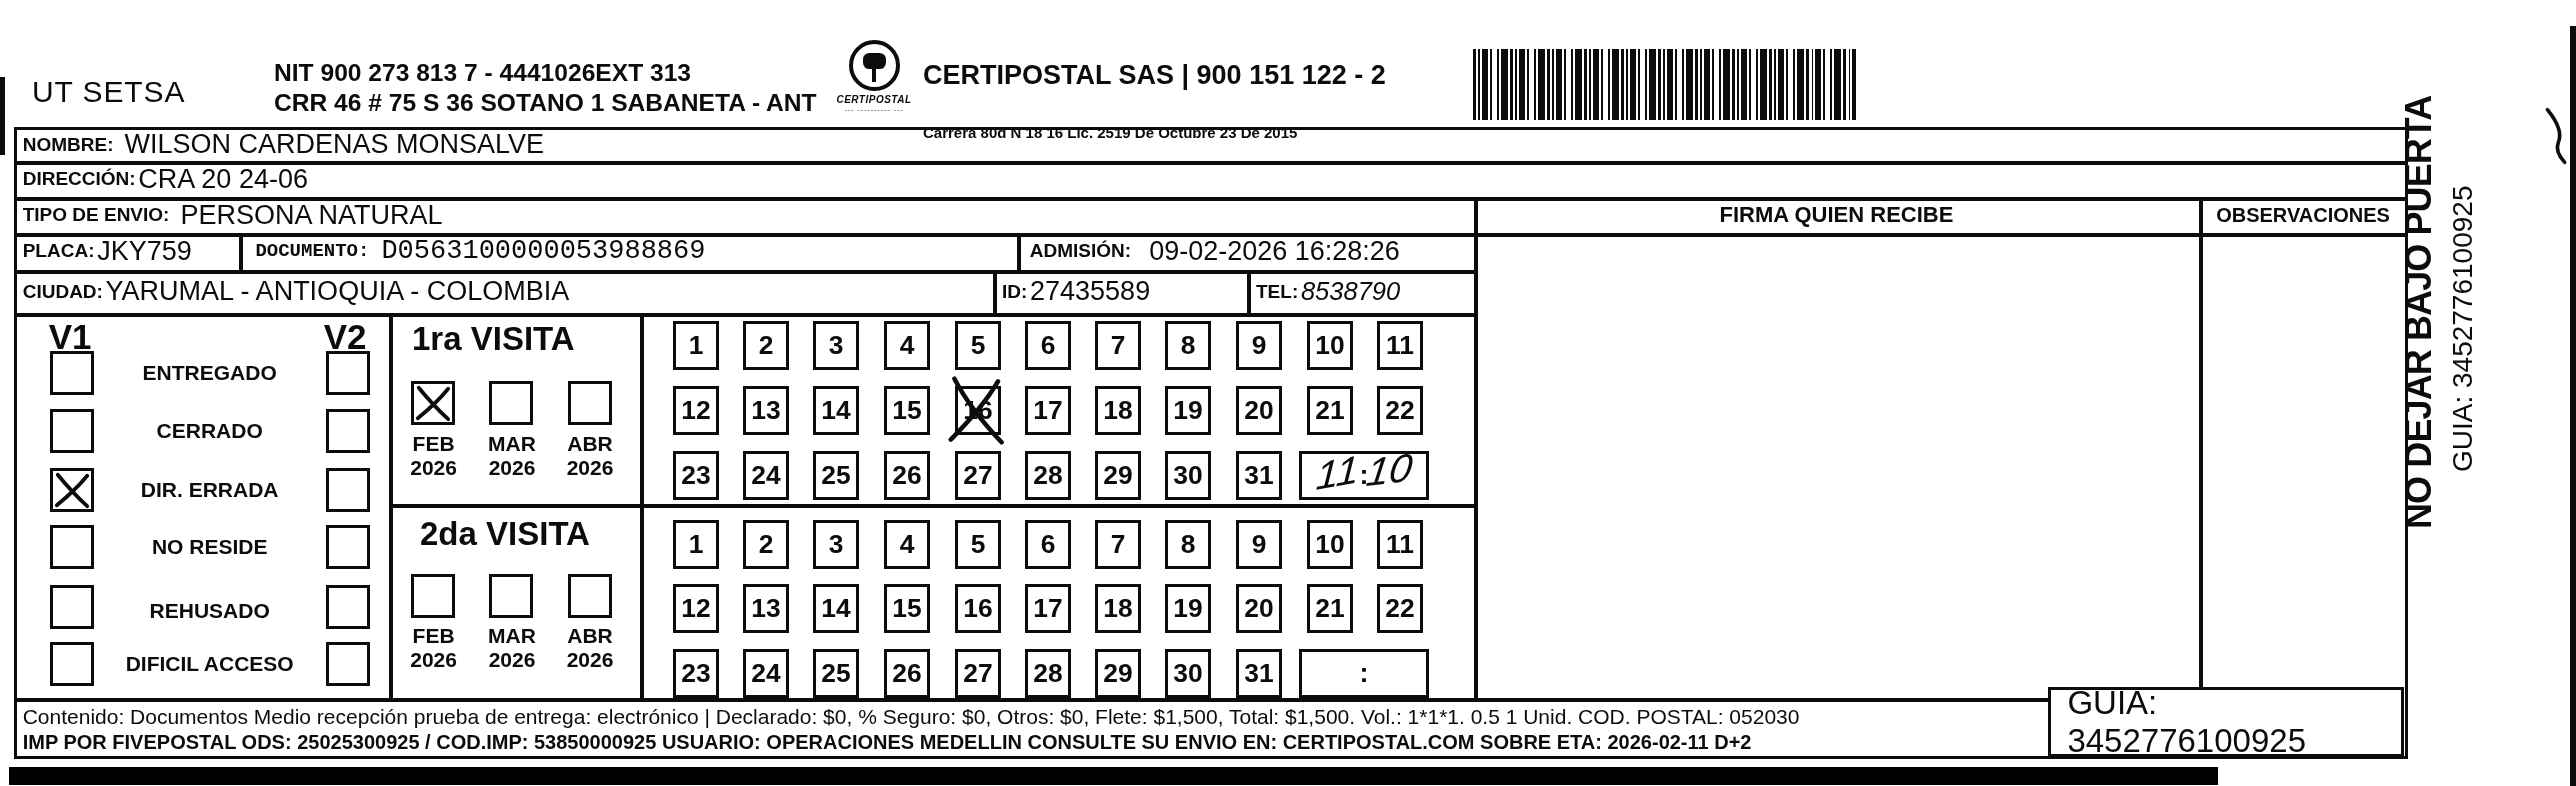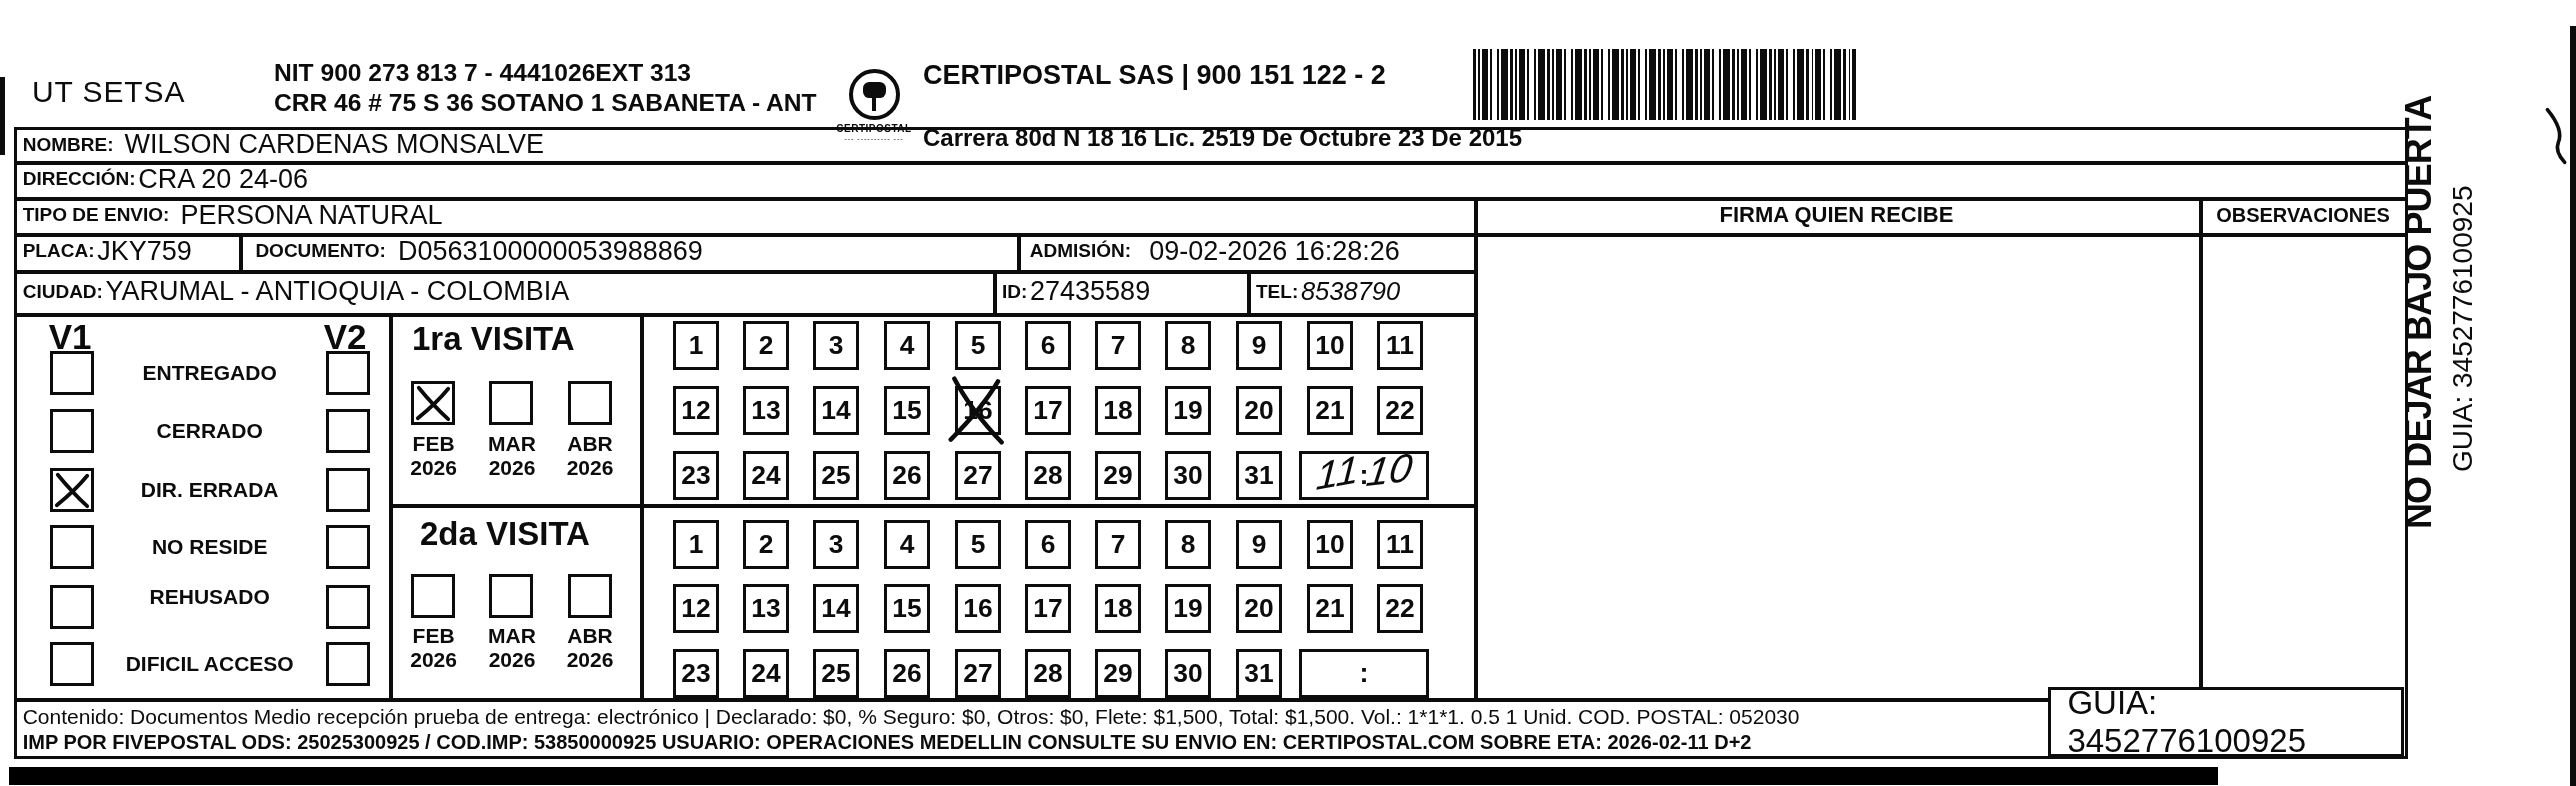--- a/index.html
+++ b/index.html
@@ -8,22 +8,22 @@
   .page { position:relative; width:2576px; height:786px; background:#ffffff; overflow:hidden; }
 
   
   .hl { position:absolute; background:#0c0c0c; height:3.6px; }
   .vl { position:absolute; background:#0c0c0c; width:3.6px; }
 
   
   .company { position:absolute; left:32px; top:75px; font-size:30px; letter-spacing:0.9px; }
   .nit { position:absolute; left:274px; top:58px; font-size:24.6px; font-weight:700; line-height:30px; }
   .operator1 { position:absolute; left:923px; top:60px; font-size:27px; font-weight:700; }
-  .operator2 { position:absolute; left:923px; top:95px; font-size:24px; font-weight:700;margin-top:29px; }
-  .logo { position:absolute; left:835px; top:69px; width:78px; text-align:center; }
+  .operator2 { position:absolute; left:923px; top:95px; font-size:15px; font-weight:700;margin-top:29px; }
+  .logo { position:absolute; left:835px; top:40px; width:78px; text-align:center;font-style:italic; }
   .logo-circle { position:relative; margin:0 auto; width:51px; height:51px; border:4.6px solid #0c0c0c; border-radius:50%; }
   .logo-glyph { position:absolute; left:10px; top:9px; width:23px; height:15.5px; background:#0c0c0c; border-radius:6.4px; }
   .logo-tail { position:absolute; left:19px; top:24px; width:4.6px; height:13.7px; background:#0c0c0c; }
   .logo-text { margin-top:2.7px; font-size:10px; font-weight:700; letter-spacing:0.5px; }
   .logo-sub { font-size:7.3px; letter-spacing:0.9px; }
   .barcode { position:absolute; left:1473px; top:49px; width:383px; height:71px;
     background: repeating-linear-gradient(90deg,
       #0c0c0c 0px, #0c0c0c 2.7px, #fff 2.7px, #fff 5.5px,
       #0c0c0c 5.5px, #0c0c0c 7.3px, #fff 7.3px, #fff 9px,
       #0c0c0c 9px, #0c0c0c 14.6px, #fff 14.6px, #fff 17.3px,
@@ -128,21 +128,21 @@
     <span class="lbl">TIPO DE ENVIO:</span>
     <span class="val">PERSONA NATURAL</span>
   </div>
   <div class="hdr-cell" style="left:1474px; top:197px; width:725px; height:36px; font-size:22px;">FIRMA QUIEN RECIBE</div>
   <div class="hdr-cell" style="left:2199px; top:197px; width:208px; height:36px; font-size:20px;">OBSERVACIONES</div>
 
   <div class="cell" style="left:13.7px; top:233px; width:225px; height:36px;">
     <span class="lbl">PLACA:</span>
     <span class="val tight">JKY759</span>
   </div>
-  <div class="cell" style="left:239px; top:233px; width:765px; height:36px; padding-left:16.4px;">
+  <div class="cell" style="left:239px; top:233px; width:765px; height:36px; padding-left:16.4px;font-family:Liberation Mono, monospace;">
     <span class="lbl">DOCUMENTO:</span>
     <span class="val" style="margin-left:12px;">D0563100000053988869</span>
   </div>
   <div class="cell" style="left:1017px; top:233px; width:458px; height:36px; padding-left:12.8px;">
     <span class="lbl">ADMISIÓN:</span>
     <span class="val" style="margin-left:18px;">09-02-2026 16:28:26</span>
   </div>
 
   <div class="cell" style="left:13.7px; top:270px; width:979px; height:43px;">
     <span class="lbl">CIUDAD:</span>
@@ -171,21 +171,21 @@
           <path d="M5 4 C14 15 26 28 36 37" stroke="#0c0c0c" stroke-width="4" fill="none" stroke-linecap="round"></path>
           <path d="M36 5 C27 16 14 28 4 36" stroke="#0c0c0c" stroke-width="4" fill="none" stroke-linecap="round"></path>
         </svg>
       </div>
       <div class="opt-label" style="top: 165px;">DIR. ERRADA</div>
       <div class="cb" style="left: 312px; top: 155px;"></div>
       <div class="cb" style="left: 36px; top: 212px; position: absolute;"></div>
       <div class="opt-label" style="top: 222px;">NO RESIDE</div>
       <div class="cb" style="left: 312px; top: 212px;"></div>
       <div class="cb" style="left: 36px; top: 272px; position: absolute;"></div>
-      <div class="opt-label" style="top: 272px;">REHUSADO</div>
+      <div class="opt-label" style="top: 286px;">REHUSADO</div>
       <div class="cb" style="left: 312px; top: 272px;"></div>
       <div class="cb" style="left: 36px; top: 329px; position: absolute;"></div>
       <div class="opt-label" style="top: 339px;">DIFICIL ACCESO</div>
       <div class="cb" style="left: 312px; top: 329px;"></div>
     </div>
 
   <div id="visita-col">
     <div class="visit-title" style="left:23px; top:7.3px;">1ra VISITA</div>
     <div class="visit-title" style="left:31px; top:202px;">2da VISITA</div>
   <div class="cb" style="left: 22px; top: 68px;">

